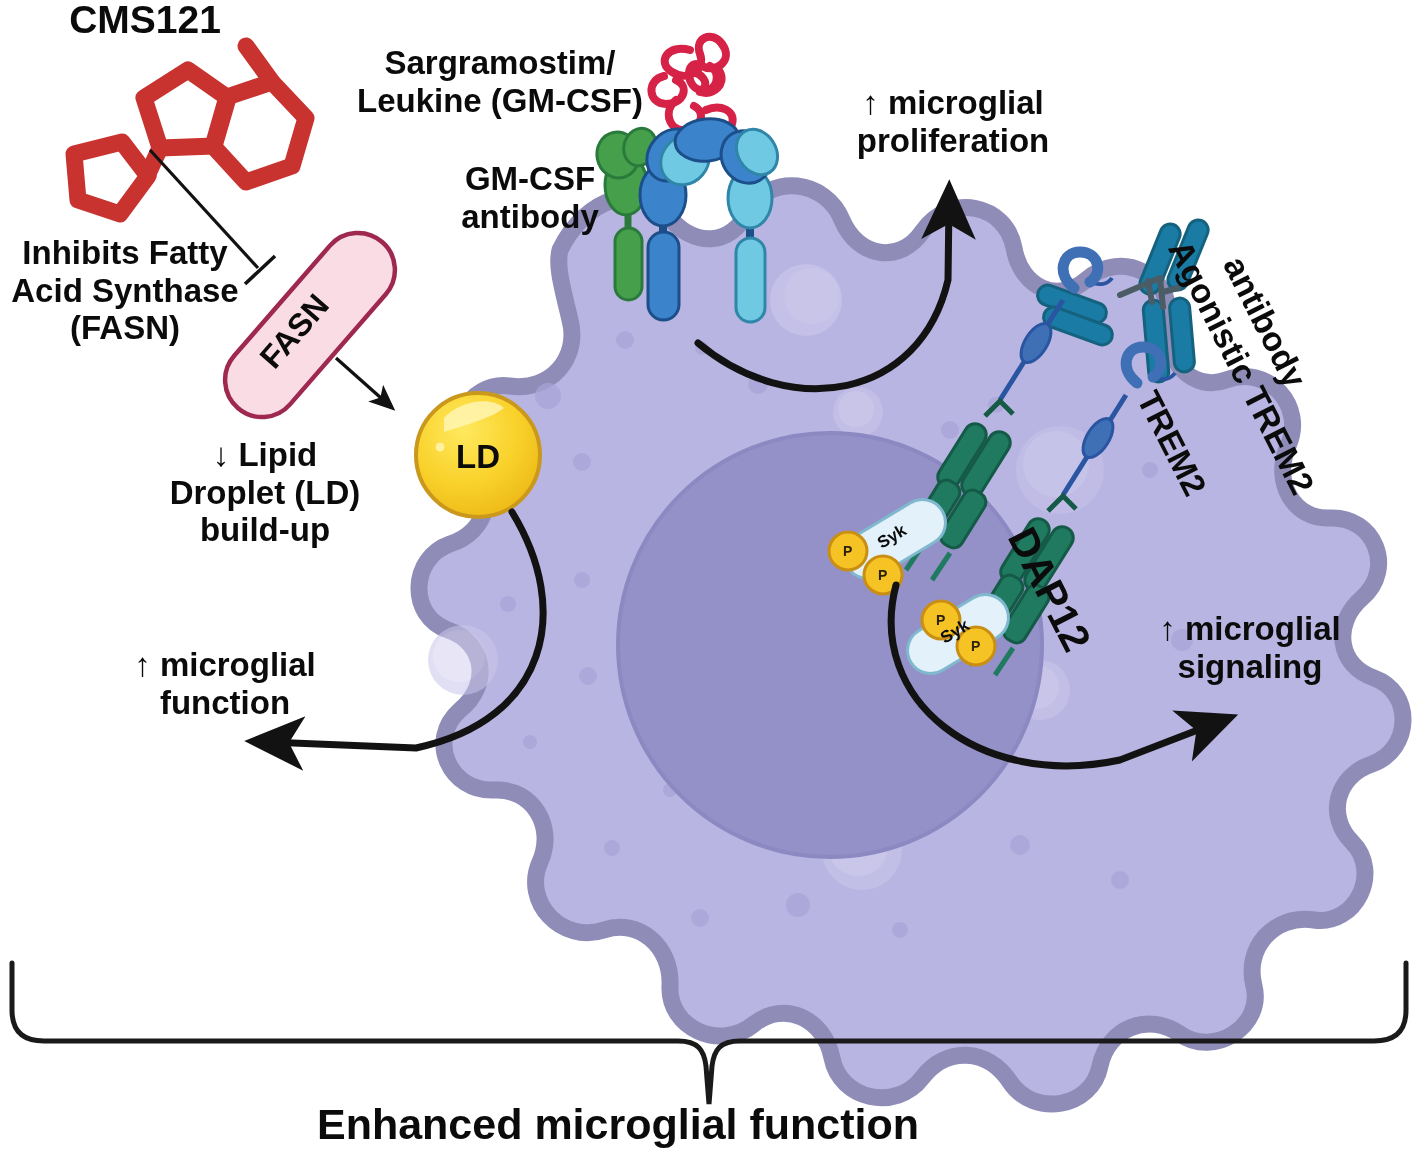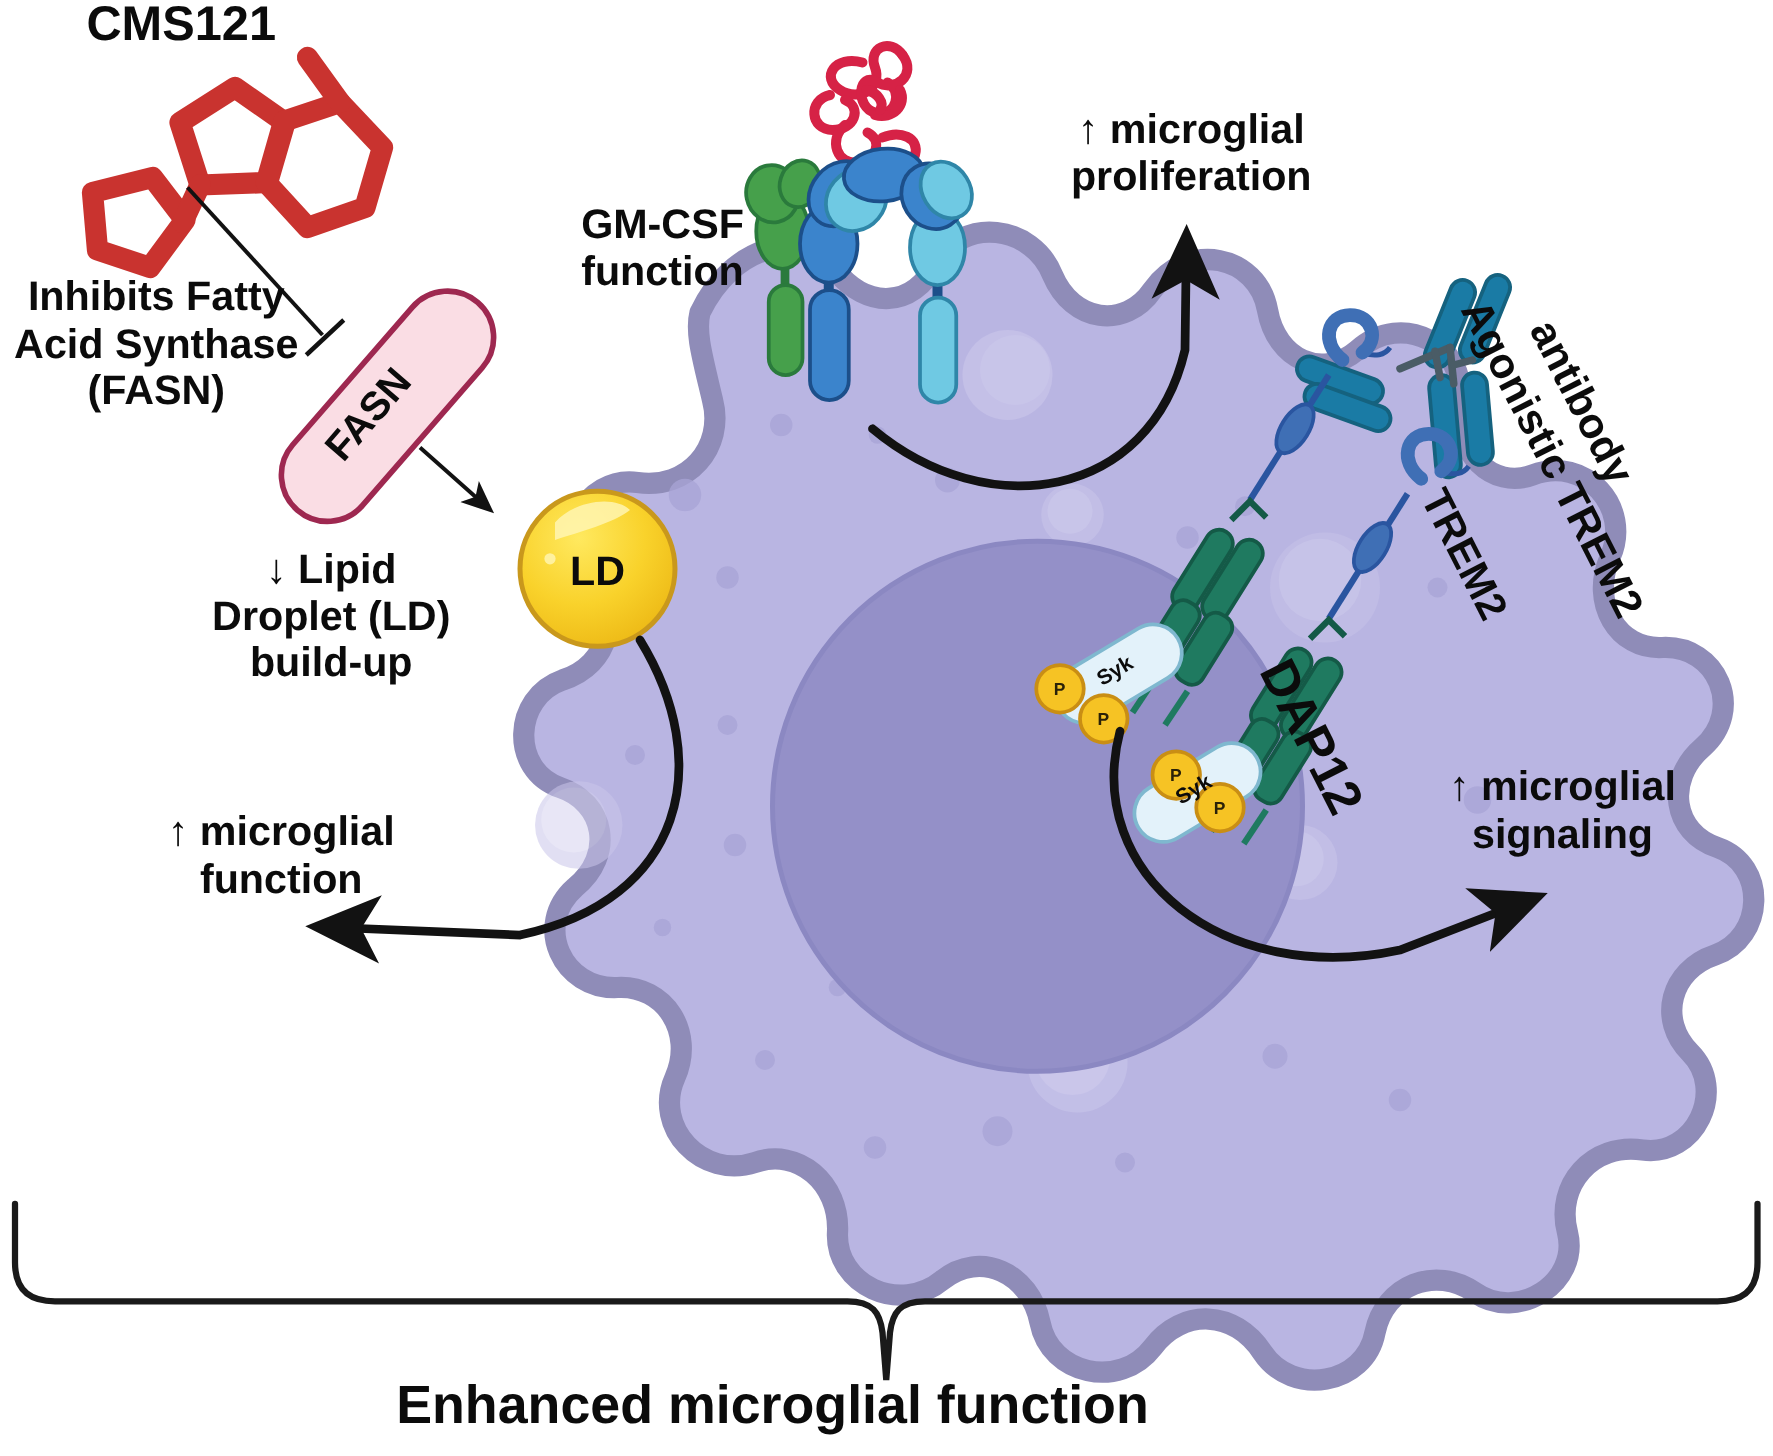--- a/index.html
+++ b/index.html
@@ -3,21 +3,21 @@
 <meta charset="utf-8">
 <style>
   html,body{margin:0;padding:0;background:#ffffff;}
   body{width:1418px;height:1165px;overflow:hidden;font-family:"Liberation Sans",sans-serif;}
   #stage{position:relative;width:1418px;height:1165px;background:#fff;}
   #stage > svg{position:absolute;left:0;top:0;}
   .lbl{position:absolute;font-family:"Liberation Sans",sans-serif;font-weight:bold;color:#0b0b0b;line-height:1.14;text-align:center;white-space:pre-line;}
   #cms121-label{left:30px;top:-2px;width:230px;font-size:39px;}
   #sargramostim-label{left:350px;top:44px;width:300px;font-size:33px;}
   #gmcsf-receptor-label{left:440px;top:160px;width:180px;font-size:33px;}
-  #inhibits-fasn-label{left:0px;top:218px;width:250px;font-size:33px;}
+  #inhibits-fasn-label{left:0px;top:234px;width:250px;font-size:33px;}
   #lipid-droplet-label{left:150px;top:436px;width:230px;font-size:33px;}
   #microglial-function-label{left:110px;top:646px;width:230px;font-size:33px;}
   #microglial-proliferation-label{left:838px;top:84px;width:230px;font-size:33px;}
   #microglial-signaling-label{left:1140px;top:610px;width:220px;font-size:33px;}
   #enhanced-label{left:0px;top:1100px;width:1236px;font-size:43px;}
   .rotlbl{position:absolute;font-family:"Liberation Sans",sans-serif;font-weight:bold;color:#0b0b0b;white-space:nowrap;}
   #fasn-text{left:252px;top:313px;font-size:32px;transform:rotate(-49deg);transform-origin:center;}
   #agonistic-text{left:1195px;top:234px;font-size:34px;transform:rotate(63deg);transform-origin:left top;}
   #antibody-text{left:1250px;top:250px;font-size:34px;transform:rotate(63deg);transform-origin:left top;}
   #trem2-text{left:1163px;top:385px;font-size:33px;transform:rotate(63deg);transform-origin:left top;}
@@ -272,22 +272,24 @@
              L 709 1104
              L 712 1066
              C 714 1050 720 1041 740 1041
              L 1374 1041
              C 1392 1041 1406 1034 1406 1010
              L 1406 963"></path>
   </g>
 </svg>
 
 <div class="lbl" id="cms121-label">CMS121</div>
+<div class="lbl" id="sargramostim-label">Sargramostim/
+Leukine (GM-CSF)</div>
 <div class="lbl" id="gmcsf-receptor-label">GM-CSF
-function</div>
+antibody</div>
 <div class="lbl" id="inhibits-fasn-label">Inhibits Fatty
 Acid Synthase
 (FASN)</div>
 <div class="lbl" id="lipid-droplet-label">↓ Lipid
 Droplet (LD)
 build-up</div>
 <div class="lbl" id="microglial-function-label">↑ microglial
 function</div>
 <div class="lbl" id="microglial-proliferation-label">↑ microglial
 proliferation</div>

